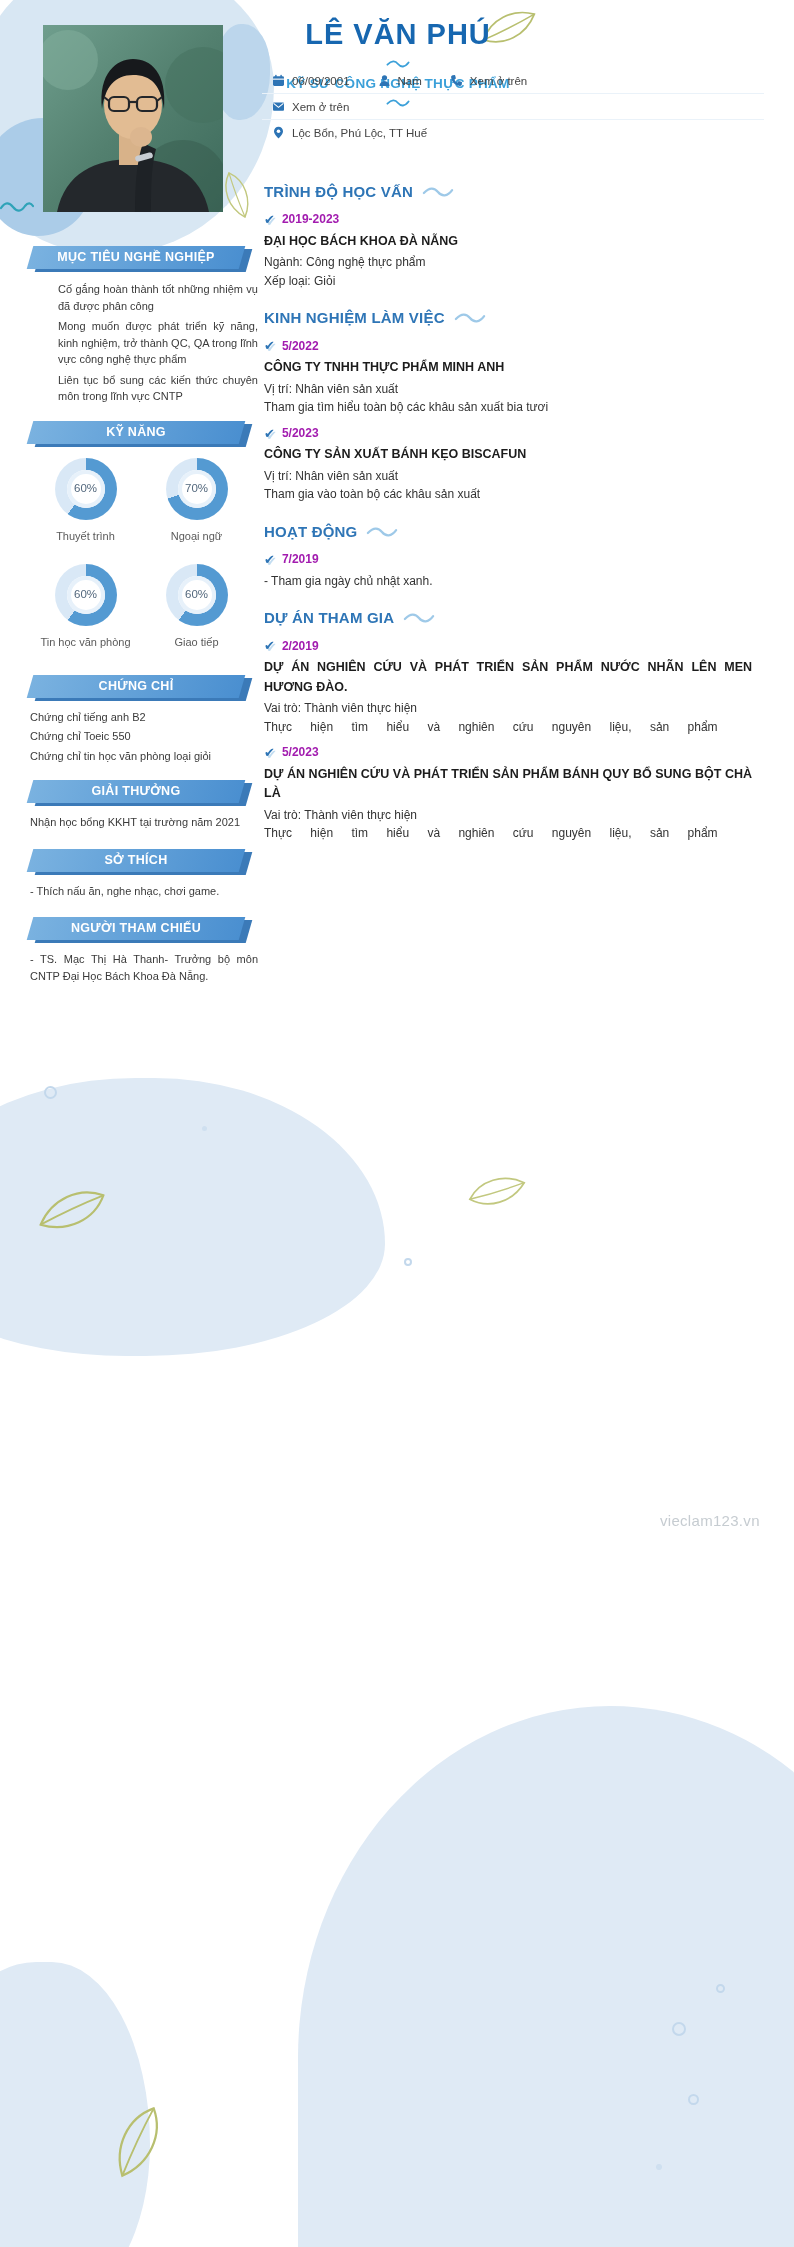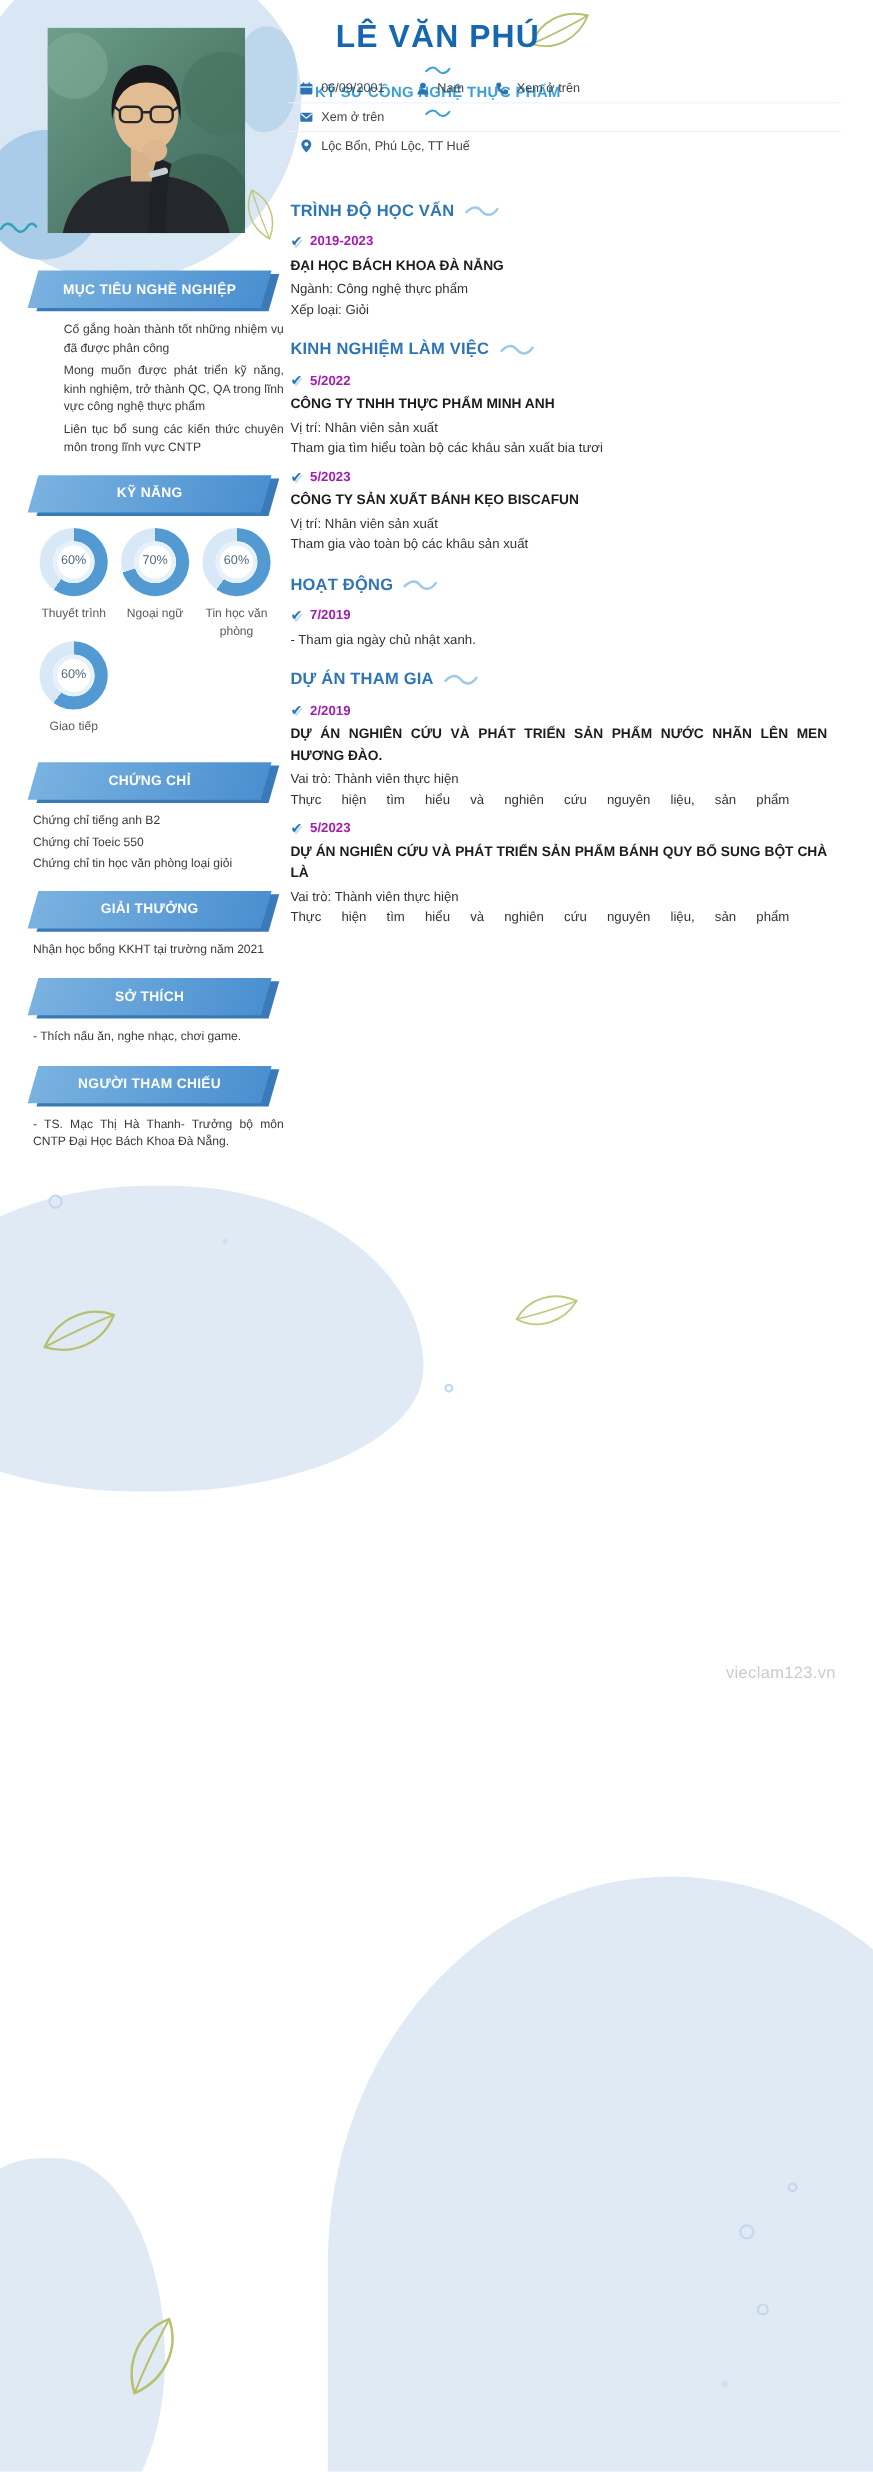--- a/index.html
+++ b/index.html
@@ -31,32 +31,32 @@
 
   .contacts { position:absolute; left:262px; top:68px; width:502px; font-size:11.5px; color:#444; }
   .c-row { display:flex; align-items:center; padding:6px 0 6px 10px; border-bottom:1px solid #eaf2f9; }
   .c-row:last-child { border-bottom:none; }
   .c-item { display:flex; align-items:center; gap:7px; white-space:nowrap; }
   .c-item + .c-item { margin-left:28px; }
   .cicon { width:13px; height:13px; flex:0 0 13px; }
 
   
   .left-col { position:absolute; left:30px; top:246px; width:228px; font-size:11px; line-height:1.5; color:#3a3a3a; }
-  .ribbon { position:relative; height:34px; width:212px; }
+  .ribbon { position:relative; height:23px; width:212px; }
   .ribbon-back { position:absolute; left:8px; right:-7px; top:3px; bottom:-3px; background:#3b7ab8; transform:skewX(-16deg); }
   .ribbon-face { position:absolute; inset:0; background:linear-gradient(95deg,#7ab2e0,#4a8fd0); transform:skewX(-16deg); }
   .ribbon-label { position:absolute; inset:0; display:flex; align-items:center; justify-content:center; color:#fff; font-weight:bold; font-size:12.5px; letter-spacing:.3px; }
   .obj-text { margin-top:12px;margin-left:28px; }
   .obj-text p { text-align:justify; margin-bottom:4px; }
   .plain-lines { margin-top:11px; }
   .plain-lines div { margin-bottom:3px; }
   .just { text-align:justify; }
   .mt16{margin-top:16px;} .mt18{margin-top:18px;} .mt24{margin-top:24px;}
 
-  .skills-grid { display:grid; grid-template-columns:1fr 1fr 1fr; margin-top:14px; width:222px; }
+  .skills-grid { display:grid; grid-template-columns:1fr 1fr; row-gap:20px; margin-top:14px; width:222px; }
   .skill { text-align:center; }
   .donut { position:relative; width:62px; height:62px; border-radius:50%; margin:0 auto; background:#d9e8f6; }
   .donut-val { position:absolute; inset:12px; background:#fff; border-radius:50%; display:flex; align-items:center; justify-content:center;
                font-size:11.5px; color:#53687d; box-shadow:inset 0 0 0 4px #e7f1fa; }
   .skill-label { margin-top:8px; font-size:11px; color:#5a5a5a; }
 
   
   .right-col { position:absolute; left:264px; top:180px; width:488px; font-size:12px; line-height:1.55; color:#333; }
   .sec-head { display:flex; align-items:center; gap:9px; margin-bottom:6px; }
   .sec-title { font-size:15px; font-weight:bold; color:#2e75b6; letter-spacing:.2px; }

